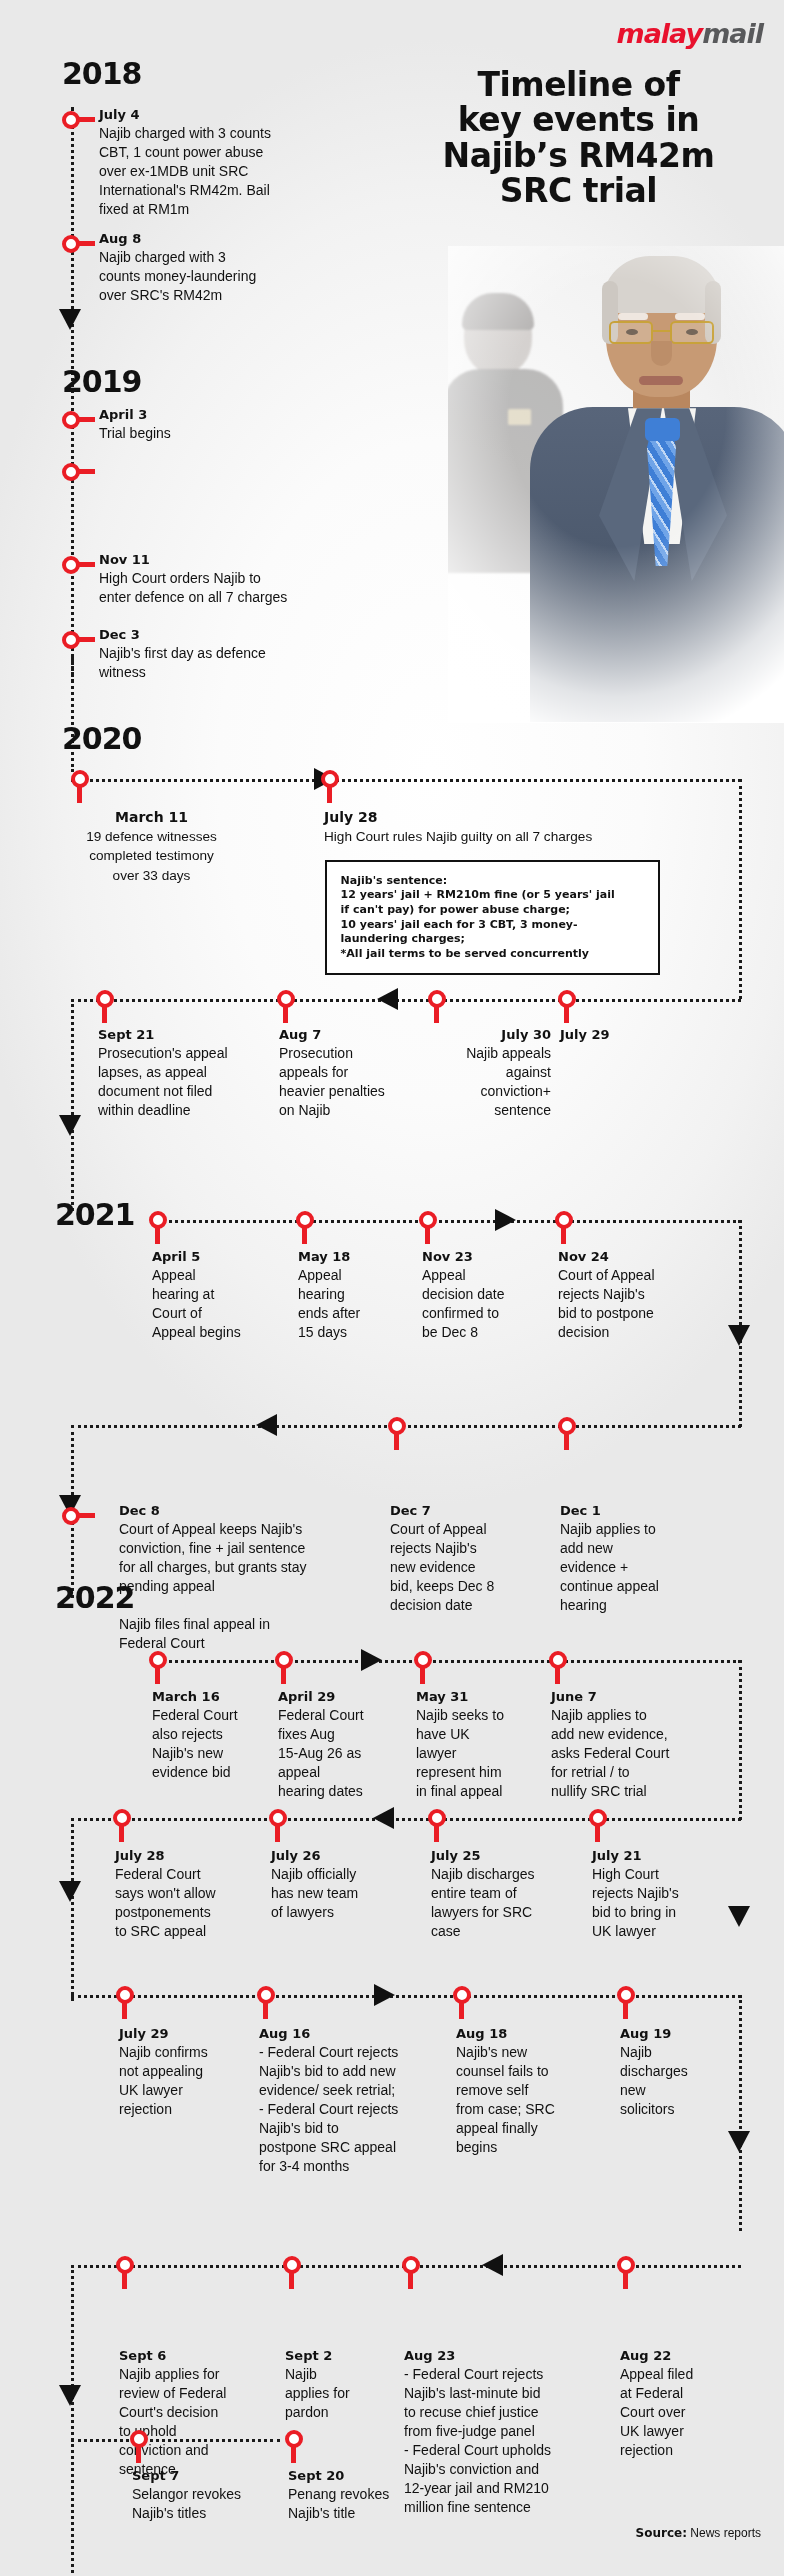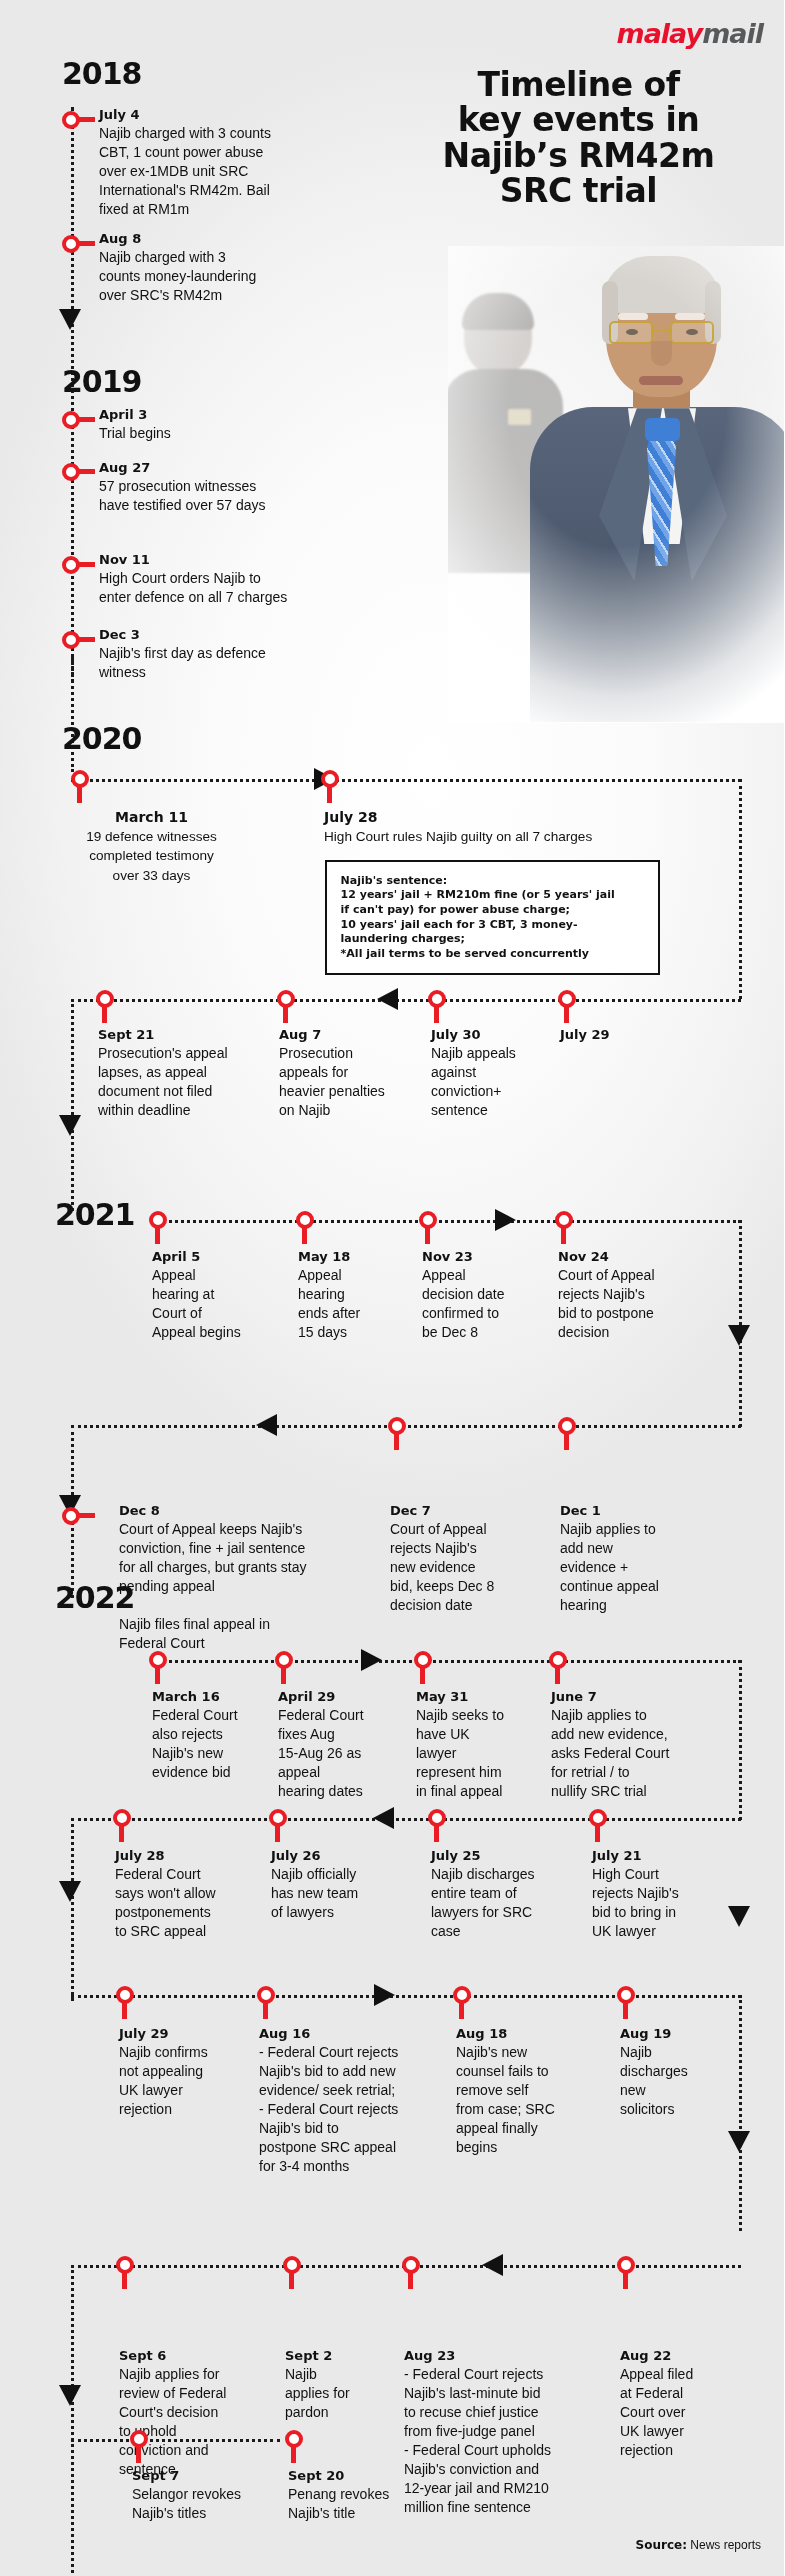--- a/index.html
+++ b/index.html
@@ -163,21 +163,21 @@
     border: 2.6px solid #111; background: #ffffff;
     padding: 11.5px 12.6px 11.5px 13.6px;
   }
   #sentence-box .sb {
     font-weight:700; font-size: 11px; line-height: 1.34; color:#111;
     font-family: "DejaVu Sans", sans-serif;
     white-space: pre-line;
   }
 
   #source {
-    position:absolute; right: 23px; bottom: 24px;
+    position:absolute; right: 23px; bottom: 36px;
     font-size: 12px; color:#111;
     font-family: "Liberation Sans", sans-serif;
   }
   #source b { font-family:"DejaVu Sans", sans-serif; }
 </style>
 </head>
 <body>
 
 <div id="page">
 
@@ -260,25 +260,20 @@
     </div>
   <div class="ev" style="left:99px; top:407px; width:189px;">
     <div class="d">April 3</div>
     <div class="t">Trial begins</div>
   </div>
 
   <div class="pin-left" style="left:62px; top:463px;">
       <div class="ring"></div>
       <div class="stub"></div>
     </div>
-  <div class="ev" style="left:99px; top:460px; width:209px;">
-    <div class="d">Aug 27</div>
-    <div class="t">57 prosecution witnesses
-have testified over 57 days</div>
-  </div>
 
   <div class="pin-left" style="left:62px; top:556px;">
       <div class="ring"></div>
       <div class="stub"></div>
     </div>
   <div class="ev" style="left:99px; top:552px; width:225px;">
     <div class="d">Nov 11</div>
     <div class="t">High Court orders Najib to
 enter defence on all 7 charges</div>
   </div>
@@ -355,21 +350,21 @@
     <div class="t">Prosecution
 appeals for
 heavier penalties
 on Najib</div>
   </div>
 
   <div class="pin-down" style="left:428px; top:990px;">
       <div class="ring"></div>
       <div class="stem"></div>
     </div>
-  <div class="ev" style="left:431px; top:1027px; width:120px;">
+  <div class="ev" style="left:431px; top:1027px; width:120px;text-align:right;">
     <div class="d">July 30</div>
     <div class="t">Najib appeals
 against
 conviction+
 sentence</div>
   </div>
 
   <div class="pin-down" style="left:558px; top:990px;">
       <div class="ring"></div>
       <div class="stem"></div>

